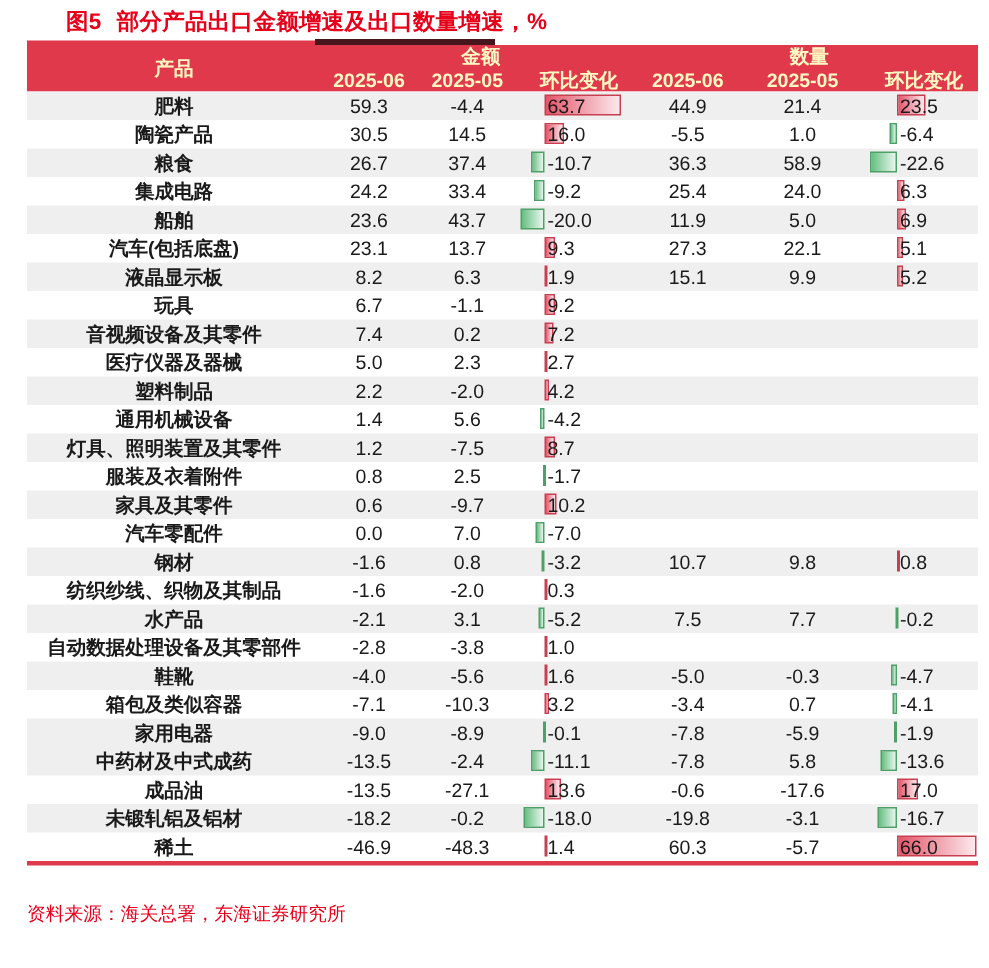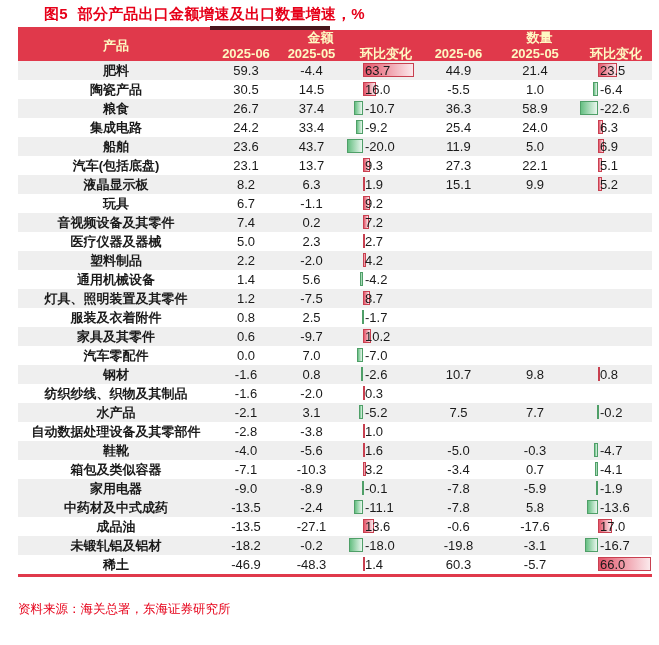--- a/index.html
+++ b/index.html
@@ -246,21 +246,21 @@
           <div class="cell c-num">7.0</div>
           <div class="cell c-mom"><div class="dbar neg" style="width: 5.6px; left: 12.4px;"></div><span class="txt">-7.0</span></div>
           <div class="cell c-num"></div>
           <div class="cell c-num"></div>
           <div class="cell c-mom"></div>
         </div>
         <div class="trow grid-cols stripe">
           <div class="cell c-prod">钢材</div>
           <div class="cell c-num">-1.6</div>
           <div class="cell c-num">0.8</div>
-          <div class="cell c-mom"><div class="dbar neg" style="width: 1.84px; left: 16.16px;"></div><span class="txt">-2.6</span></div>
+          <div class="cell c-mom"><div class="dbar neg" style="width: 1.84px; left: 16.16px;"></div><span class="txt">-3.2</span></div>
           <div class="cell c-num">10.7</div>
           <div class="cell c-num">9.8</div>
           <div class="cell c-mom"><div class="dbar pos" style="width: 1.2px; left: 18px;"></div><span class="txt">0.8</span></div>
         </div>
         <div class="trow grid-cols">
           <div class="cell c-prod">纺织纱线、织物及其制品</div>
           <div class="cell c-num">-1.6</div>
           <div class="cell c-num">-2.0</div>
           <div class="cell c-mom"><div class="dbar pos" style="width: 1.2px; left: 18px;"></div><span class="txt">0.3</span></div>
           <div class="cell c-num"></div>

